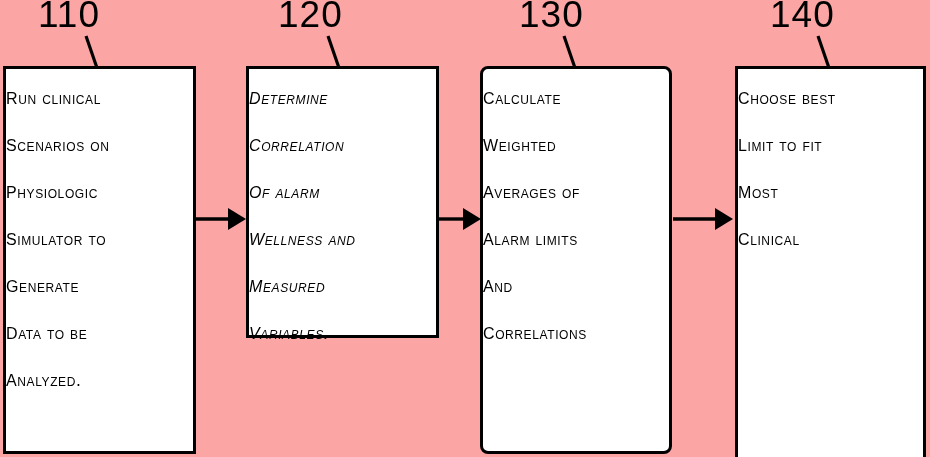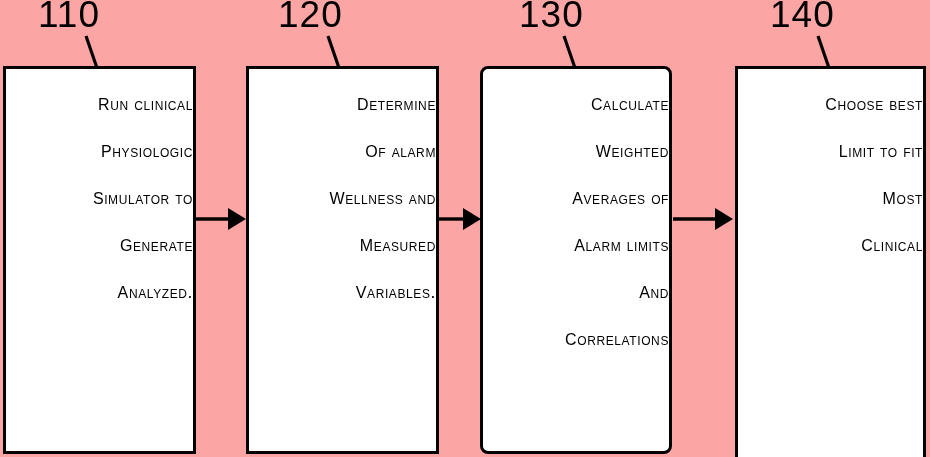--- a/index.html
+++ b/index.html
@@ -47,22 +47,22 @@
   .pbox {
     position: absolute;
     box-sizing: border-box;
     background: #ffffff;
     border: 3px solid #000000;
   }
   .pbox-text {
     position: absolute;
     left: 0;
     right: 0;
-    top: 10px;
-    text-align: right;
+    top: 4px;
+    text-align: left;
   }
   .pline {
     display: block;
     height: 47px;
     line-height: 47px;
     font-family: "Liberation Sans", sans-serif;
     font-size: 17.5px;
     font-weight: 400;
     color: #000000;
     letter-spacing: 0.6px;
@@ -107,35 +107,38 @@
   <svg class="leader" style="left:558px; top:34px;" width="30" height="38">
     <line x1="6" y1="2" x2="17" y2="34"></line>
   </svg>
   <svg class="leader" style="left:812px; top:34px;" width="30" height="38">
     <line x1="6" y1="2" x2="17" y2="34"></line>
   </svg>
 
   <div class="pbox" style="left:3px; top:66px; width:193px; height:388px;">
     <div class="pbox-text">
       <span class="pline">RUN CLINICAL</span>
+      <span class="pline">SCENARIOS ON</span>
       <span class="pline">PHYSIOLOGIC</span>
       <span class="pline">SIMULATOR TO</span>
       <span class="pline">GENERATE</span>
+      <span class="pline">DATA TO BE</span>
       <span class="pline">ANALYZED.</span>
     </div>
   </div>
 
   <svg class="arrow" style="left:196px; top:206px;" width="52" height="26">
     <line x1="0" y1="13" x2="36" y2="13"></line>
     <polygon points="32,2 50,13 32,24"></polygon>
   </svg>
 
-  <div class="pbox" style="left:246px; top:66px; width:193px; height:388px;">
+  <div class="pbox" style="left:246px; top:66px; width:193px; height:272px;font-style:italic;">
     <div class="pbox-text">
       <span class="pline">DETERMINE</span>
+      <span class="pline">CORRELATION</span>
       <span class="pline">OF ALARM</span>
       <span class="pline">WELLNESS AND</span>
       <span class="pline">MEASURED</span>
       <span class="pline">VARIABLES.</span>
     </div>
   </div>
 
   <svg class="arrow" style="left:437px; top:206px;" width="46" height="26">
     <line x1="0" y1="13" x2="30" y2="13"></line>
     <polygon points="26,2 44,13 26,24"></polygon>

